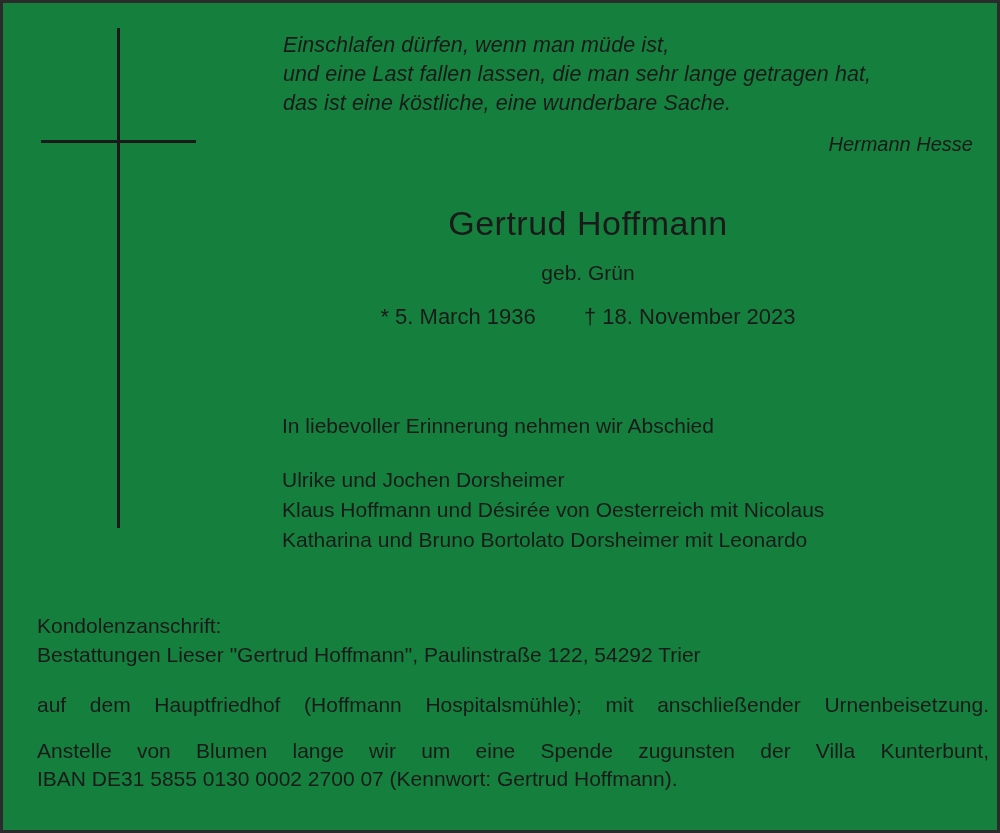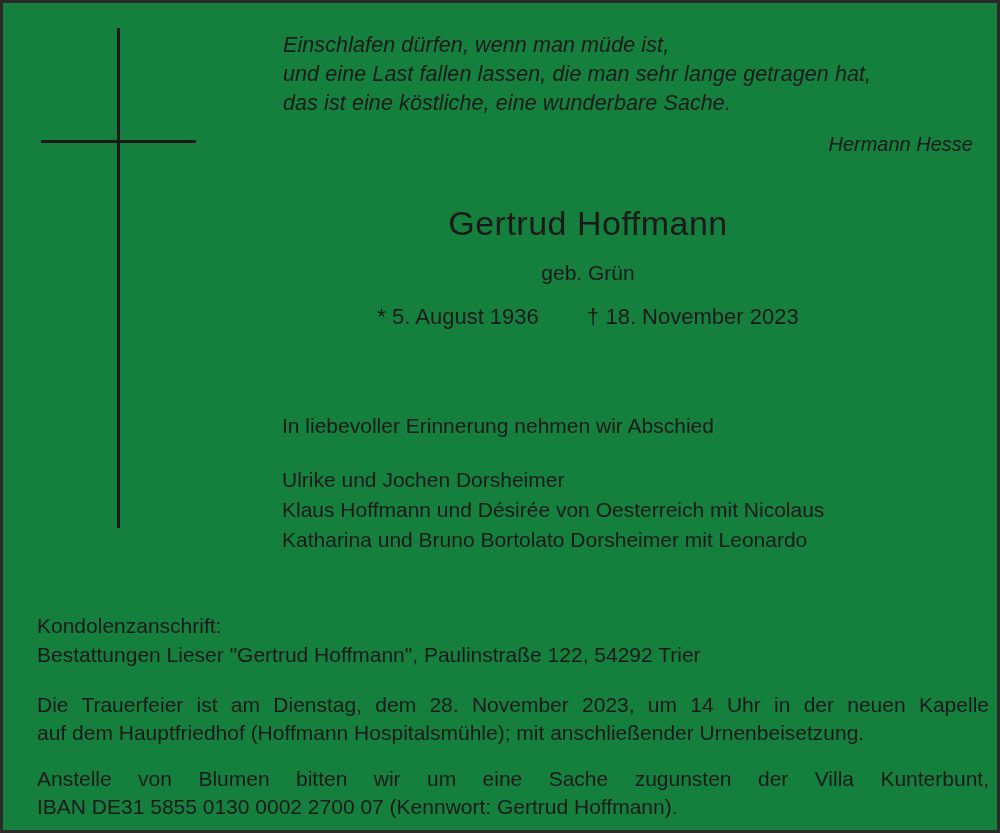--- a/index.html
+++ b/index.html
@@ -161,42 +161,41 @@
     <div class="line">Einschlafen dürfen, wenn man müde ist,</div>
     <div class="line">und eine Last fallen lassen, die man sehr lange getragen hat,</div>
     <div class="line">das ist eine köstliche, eine wunderbare Sache.</div>
     <div class="author">Hermann Hesse</div>
   </div>
 
   <div class="name-block">
     <div class="deceased-name">Gertrud Hoffmann</div>
     <div class="maiden-name">geb. Grün</div>
     <div class="dates">
-      <span>* 5. August 1936</span>
+      <span>* 5. March 1936</span>
       <span class="sep"></span>
       <span>† 18. November 2023</span>
     </div>
   </div>
 
   <div class="family">
     <div class="intro">In liebevoller Erinnerung nehmen wir Abschied</div>
     <div class="member">Ulrike und Jochen Dorsheimer</div>
     <div class="member">Klaus Hoffmann und Désirée von Oesterreich mit Nicolaus</div>
     <div class="member">Katharina und Bruno Bortolato Dorsheimer mit Leonardo</div>
   </div>
 
   <div class="condolence">
     <div class="label">Kondolenzanschrift:</div>
     <div class="addr">Bestattungen Lieser "Gertrud Hoffmann", Paulinstraße 122, 54292 Trier</div>
   </div>
 
   <div class="service">
     <p class="justified">
-      <span class="l">Die Trauerfeier ist am Dienstag, dem 28. November 2023, um 14 Uhr in der neuen Kapelle</span>
       <span class="l">auf dem Hauptfriedhof (Hoffmann Hospitalsmühle); mit anschließender Urnenbeisetzung.</span>
     </p>
     <p class="justified">
-      <span class="l">Anstelle von Blumen bitten wir um eine Sache zugunsten der Villa Kunterbunt,</span>
+      <span class="l">Anstelle von Blumen lange wir um eine Spende zugunsten der Villa Kunterbunt,</span>
       <span class="l">IBAN DE31 5855 0130 0002 2700 07 (Kennwort: Gertrud Hoffmann).</span>
     </p>
   </div>
 
 </div>
 
 </body></html>

